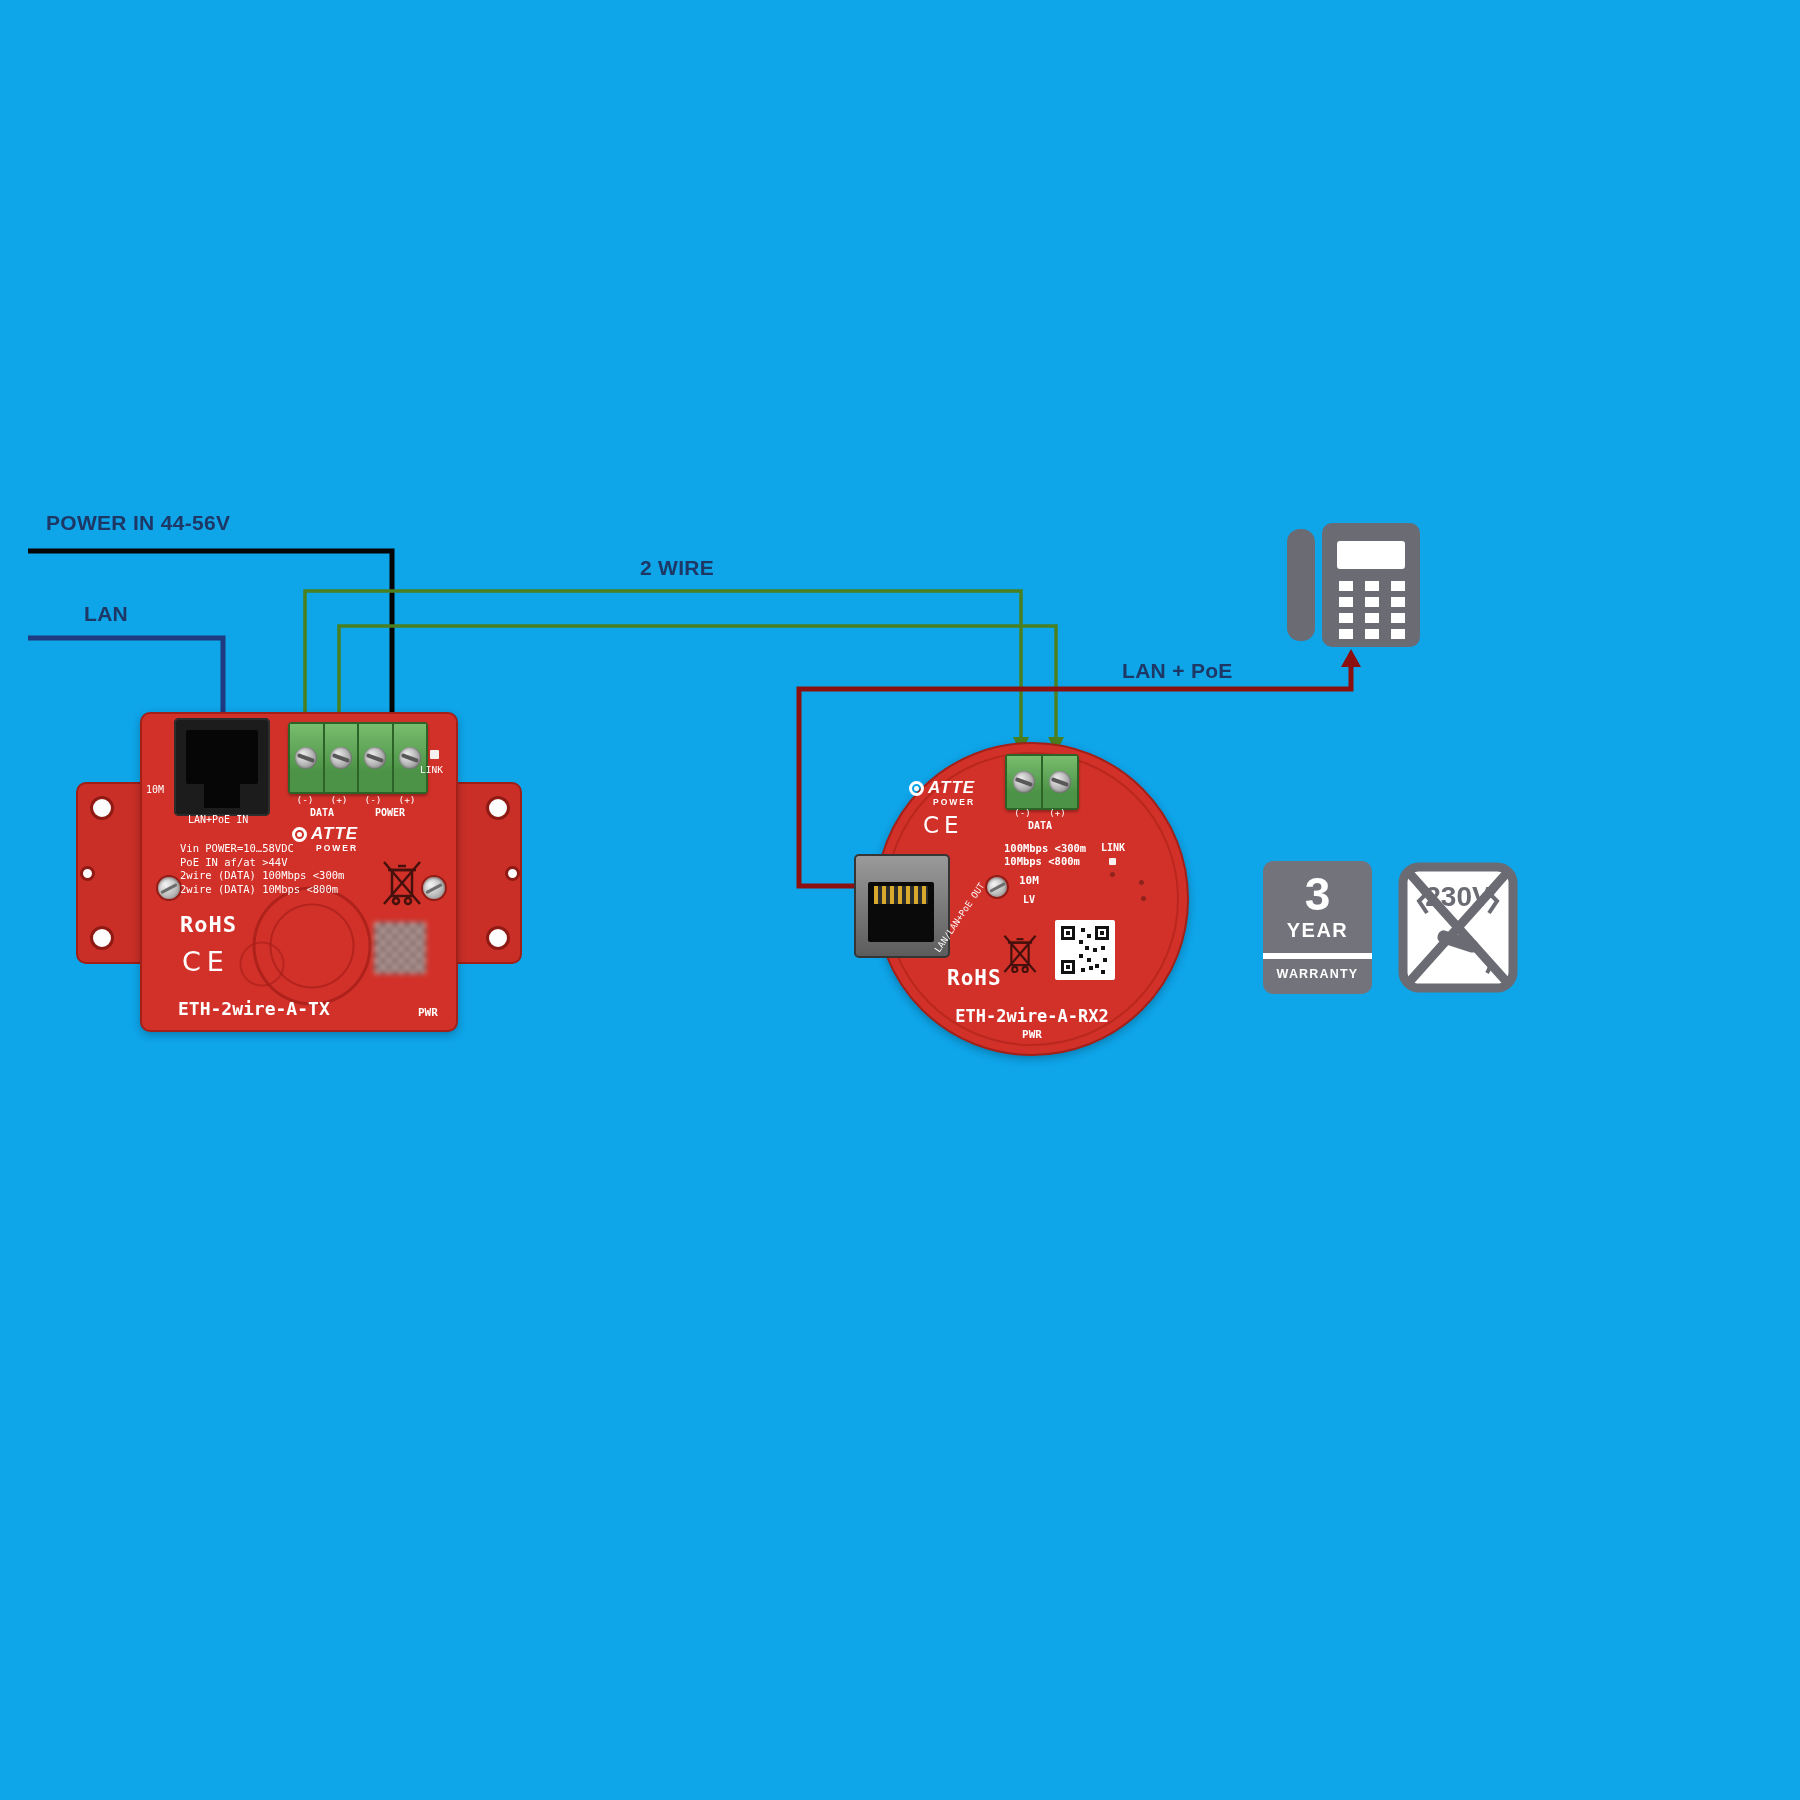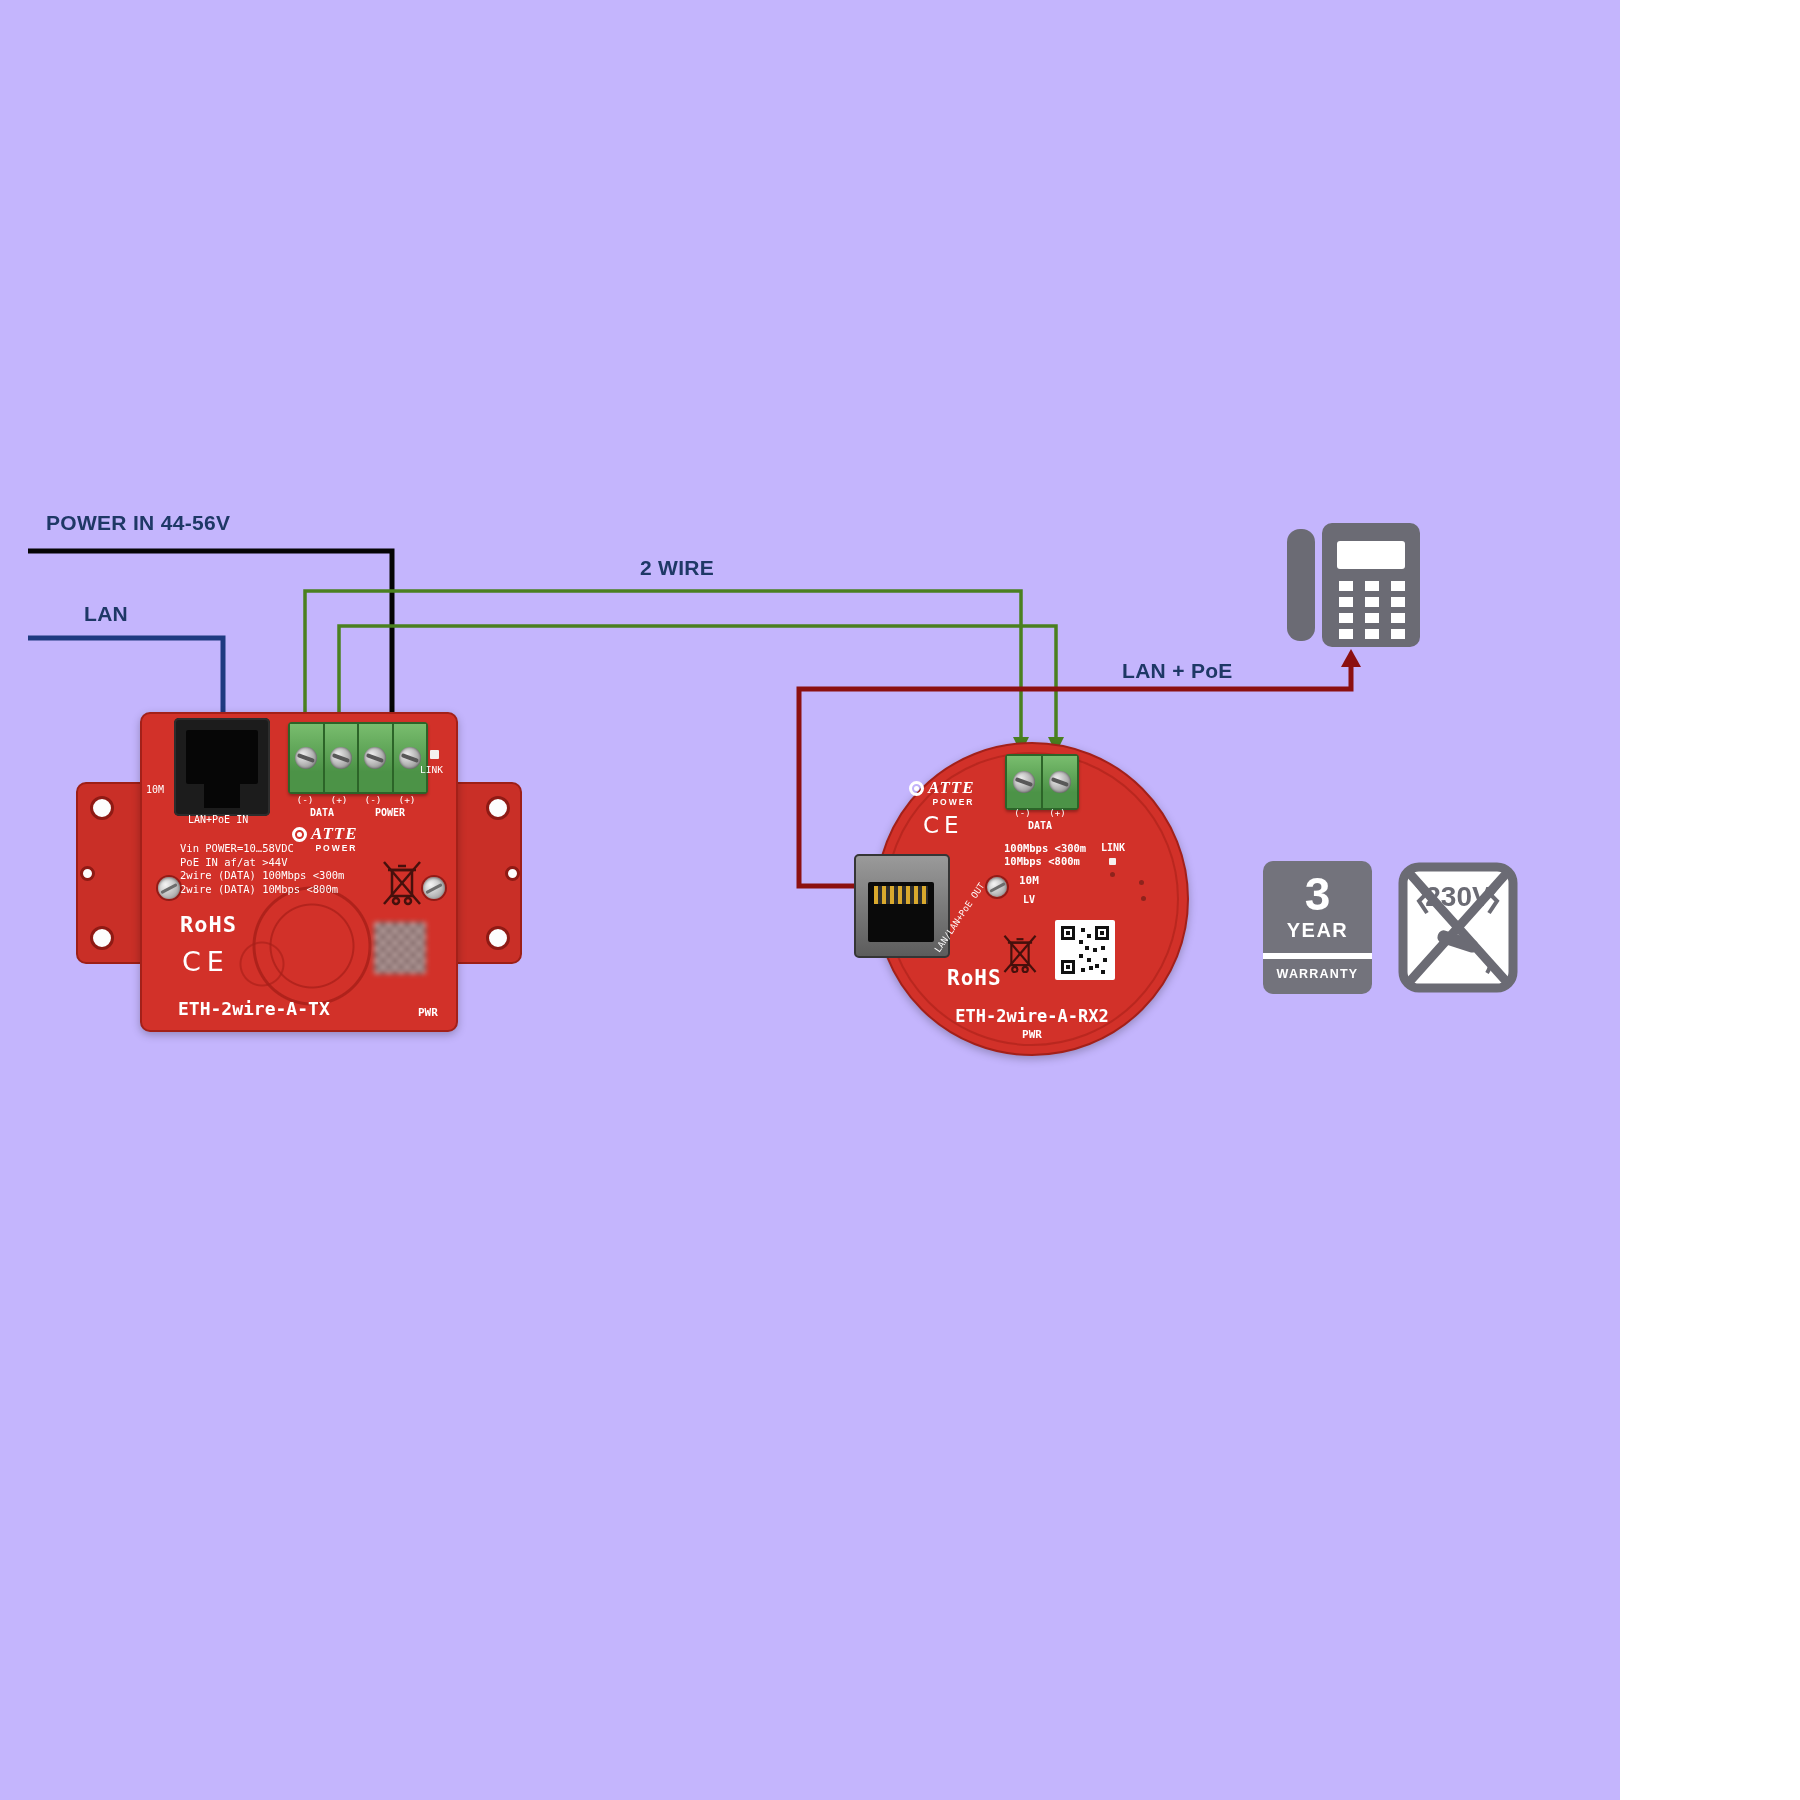--- a/index.html
+++ b/index.html
@@ -1,16 +1,16 @@
 <!DOCTYPE html>
 <html><head>
 <meta charset="utf-8">
 <style>
   html,body{margin:0;padding:0;background:#fff;}
-  #canvas{position:relative;width:1620px;height:1800px;background:#c4b5fd;overflow:hidden;
+  #canvas{position:relative;width:1800px;height:1800px;background:#0ea5e9;overflow:hidden;
           font-family:"Liberation Sans",sans-serif;}
   .abs{position:absolute;}
 
   
   .navy{color:#1e3866;font-weight:700;}
   .lbl{position:absolute;font-size:21px;letter-spacing:.3px;}
   .speedbox{position:absolute;left:470px;top:641px;width:360px;text-align:center;
             font-size:24px;line-height:31px;}
 
   
@@ -65,21 +65,21 @@
   .rj45rx .op{position:absolute;left:12px;top:26px;width:66px;height:60px;background:#0a0a0a;border-radius:2px;}
   .rj45rx .pins{position:absolute;left:18px;top:30px;width:54px;height:18px;
       background:repeating-linear-gradient(90deg,#d9a92d 0 4px,#2c2c2c 4px 8px);}
   .rotlbl{position:absolute;transform:rotate(-56deg);transform-origin:left bottom;}
 
   
   .logo{position:absolute;color:#fff;}
   .logo .row{display:flex;align-items:center;gap:4px;}
   .logo .ring{width:15px;height:15px;border:3px solid #fff;border-radius:50%;position:relative;box-sizing:border-box;}
   .logo .ring::after{content:"";position:absolute;left:2px;top:2px;width:5px;height:5px;background:#fff;border-radius:50%;}
-  .logo .atte{font-style:italic;font-weight:700;font-size:17px;letter-spacing:1px;font-family:Liberation Serif, serif;}
+  .logo .atte{font-style:italic;font-weight:700;font-size:17px;letter-spacing:1px;}
   .logo .pow{font-size:8.5px;font-weight:700;letter-spacing:2px;text-align:right;margin-top:-1px;}
 
   
   .qrblur{position:absolute;background:repeating-conic-gradient(#707070 0 25%,#b5b5b5 0 50%) 0 0/12px 12px;
           filter:blur(2.5px);border-radius:2px;opacity:.85;}
   .qrbox{position:absolute;background:#fff;padding:4px;border-radius:2px;}
 
   
   .warranty{position:absolute;left:1263px;top:861px;width:109px;height:133px;background:#73737c;
             border-radius:10px;display:flex;flex-direction:column;align-items:center;color:#fff;}

